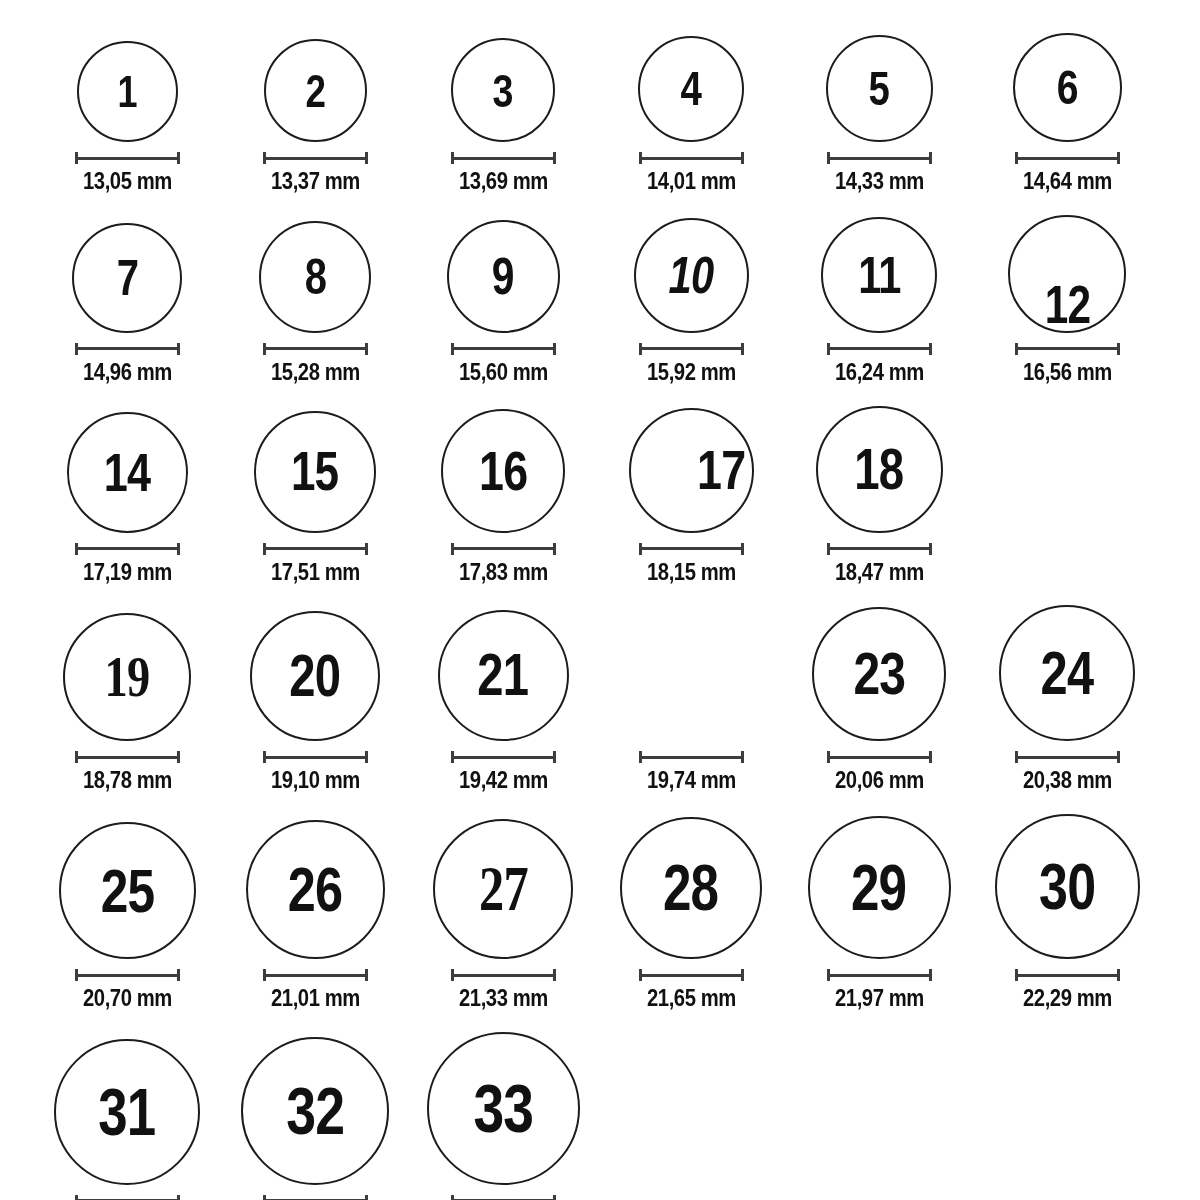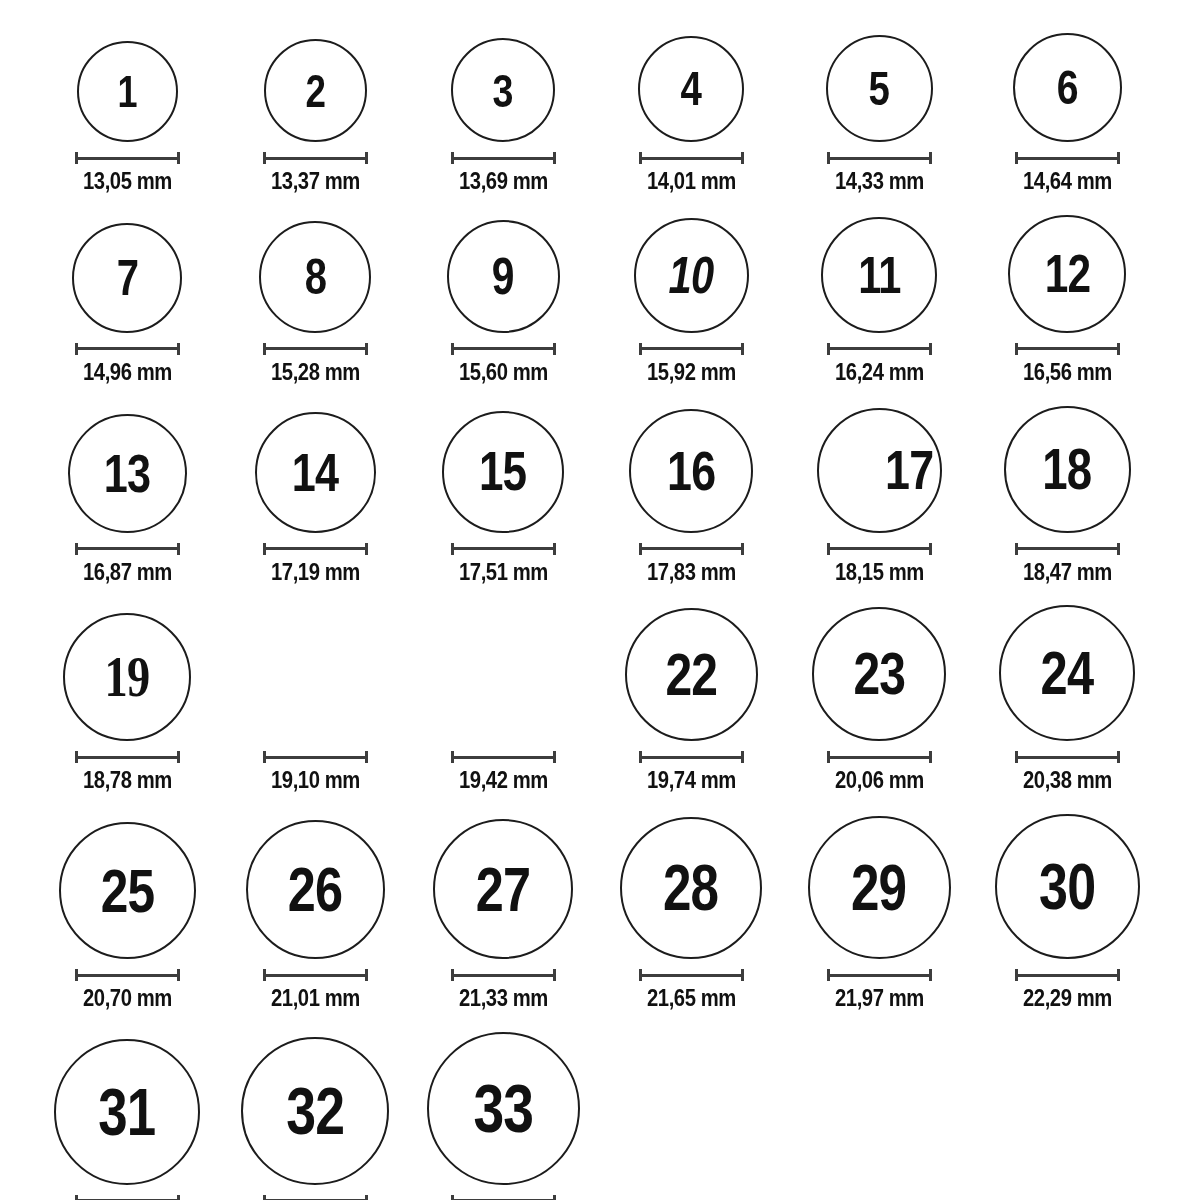--- a/index.html
+++ b/index.html
@@ -193,43 +193,32 @@
       <span class="num" style="font-size: 52px;">11</span>
     </div>
     <div class="measure">
       <span class="cap"></span>
       <span class="bar"></span>
       <span class="cap"></span>
     </div>
     <div class="mmlabel">16,24 mm</div>
   </div>
       <div class="cell">
-    <div class="circle" style="width: 118px; height: 118px;">
+    <div class="circle" style="width: 118px; height: 118px; align-items: flex-end;">
       <span class="num" style="font-size: 53px;">12</span>
     </div>
     <div class="measure">
       <span class="cap"></span>
       <span class="bar"></span>
       <span class="cap"></span>
     </div>
     <div class="mmlabel">16,56 mm</div>
   </div>
     </div>
     <div class="row">
-      <div class="cell">
-    <div class="circle" style="width: 119px; height: 119px;">
-      <span class="num" style="font-size: 54px;">13</span>
-    </div>
-    <div class="measure">
-      <span class="cap"></span>
-      <span class="bar"></span>
-      <span class="cap"></span>
-    </div>
-    <div class="mmlabel">16,87 mm</div>
-  </div>
       <div class="cell">
     <div class="circle" style="width: 121px; height: 121px;">
       <span class="num" style="font-size: 54px;">14</span>
     </div>
     <div class="measure">
       <span class="cap"></span>
       <span class="bar"></span>
       <span class="cap"></span>
     </div>
     <div class="mmlabel">17,19 mm</div>
@@ -285,39 +274,42 @@
       <span class="num" style="font-size: 58px;">19</span>
     </div>
     <div class="measure">
       <span class="cap"></span>
       <span class="bar"></span>
       <span class="cap"></span>
     </div>
     <div class="mmlabel">18,78 mm</div>
   </div>
       <div class="cell">
+    <div class="circle" style="width: 130px; height: 130px;">
+      <span class="num" style="font-size: 59px;">20</span>
+    </div>
     <div class="measure">
       <span class="cap"></span>
       <span class="bar"></span>
       <span class="cap"></span>
     </div>
     <div class="mmlabel">19,10 mm</div>
   </div>
       <div class="cell">
+    <div class="circle" style="width: 131px; height: 131px;">
+      <span class="num" style="font-size: 59px;">21</span>
+    </div>
     <div class="measure">
       <span class="cap"></span>
       <span class="bar"></span>
       <span class="cap"></span>
     </div>
     <div class="mmlabel">19,42 mm</div>
   </div>
       <div class="cell">
-    <div class="circle" style="width: 133px; height: 133px;">
-      <span class="num" style="font-size: 60px;">22</span>
-    </div>
     <div class="measure">
       <span class="cap"></span>
       <span class="bar"></span>
       <span class="cap"></span>
     </div>
     <div class="mmlabel">19,74 mm</div>
   </div>
       <div class="cell">
     <div class="circle" style="width: 134px; height: 134px;">
       <span class="num" style="font-size: 60px;">23</span>
@@ -358,21 +350,21 @@
       <span class="num" style="font-size: 63px;">26</span>
     </div>
     <div class="measure">
       <span class="cap"></span>
       <span class="bar"></span>
       <span class="cap"></span>
     </div>
     <div class="mmlabel">21,01 mm</div>
   </div>
       <div class="cell">
-    <div class="circle" style="width: 140px; height: 140px;">
+    <div class="circle" style="width: 140px; height: 140px; font-family: Liberation Serif, serif;">
       <span class="num" style="font-size: 63px;">27</span>
     </div>
     <div class="measure">
       <span class="cap"></span>
       <span class="bar"></span>
       <span class="cap"></span>
     </div>
     <div class="mmlabel">21,33 mm</div>
   </div>
       <div class="cell">

